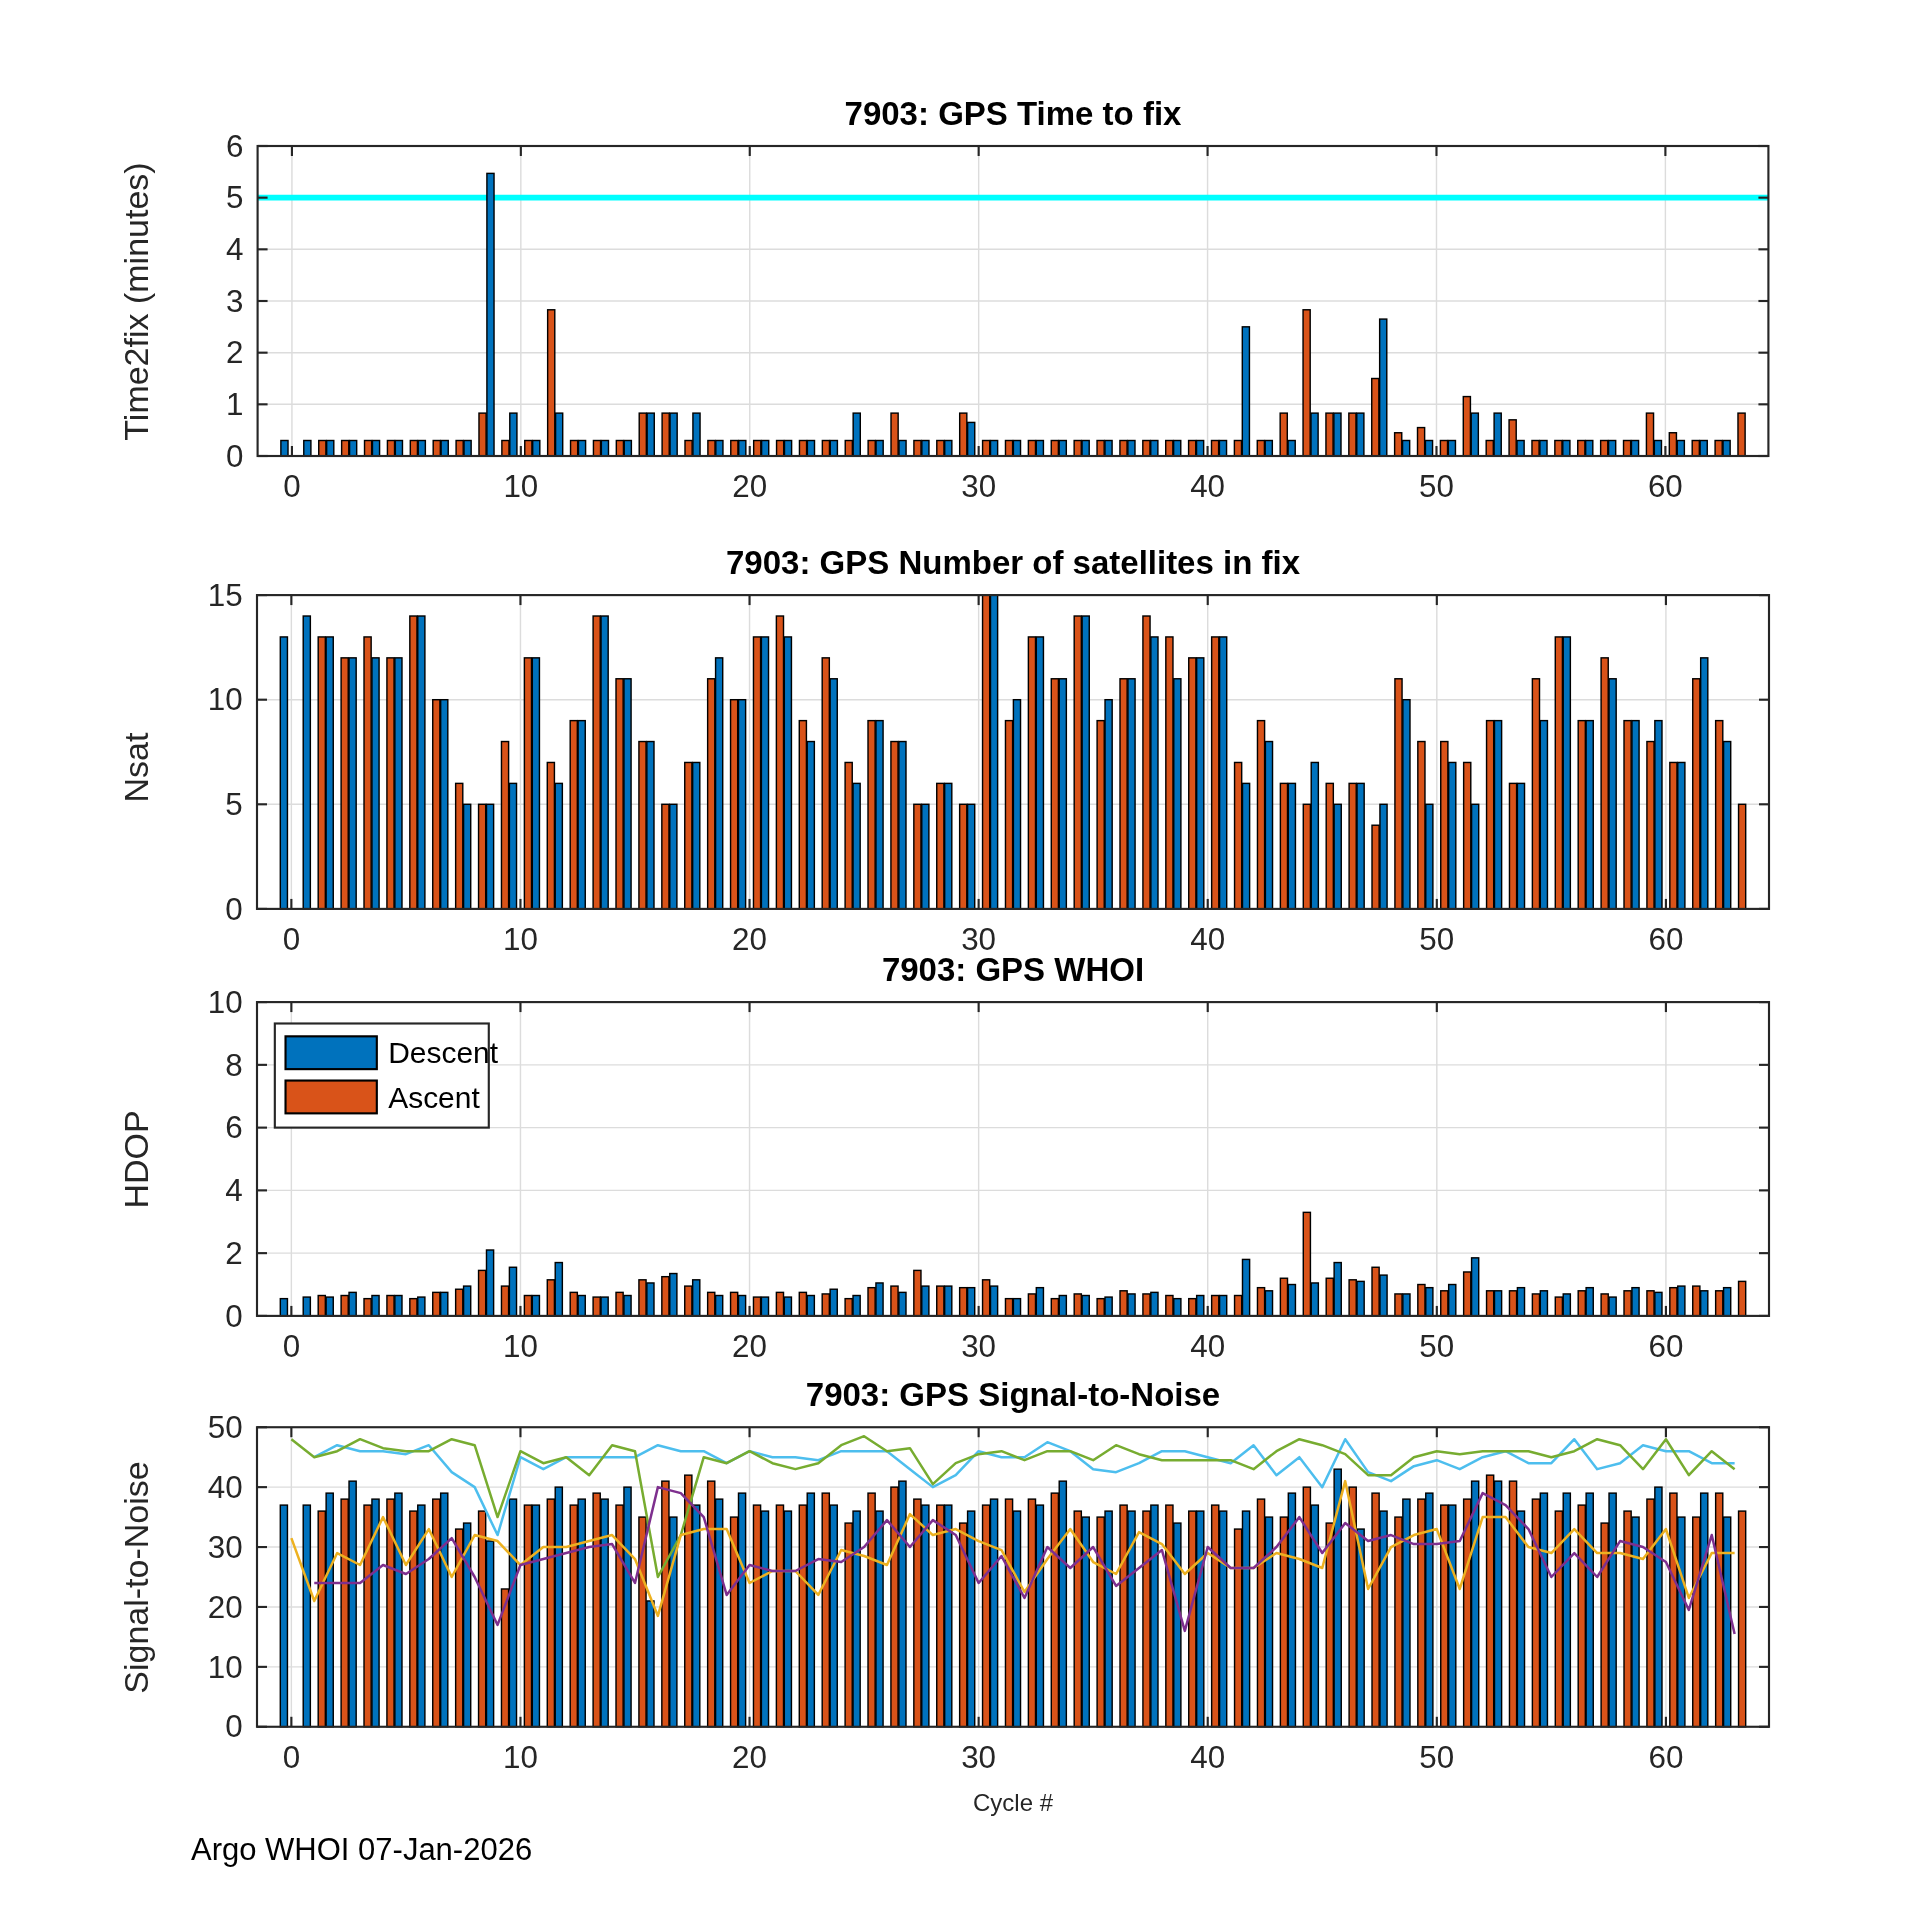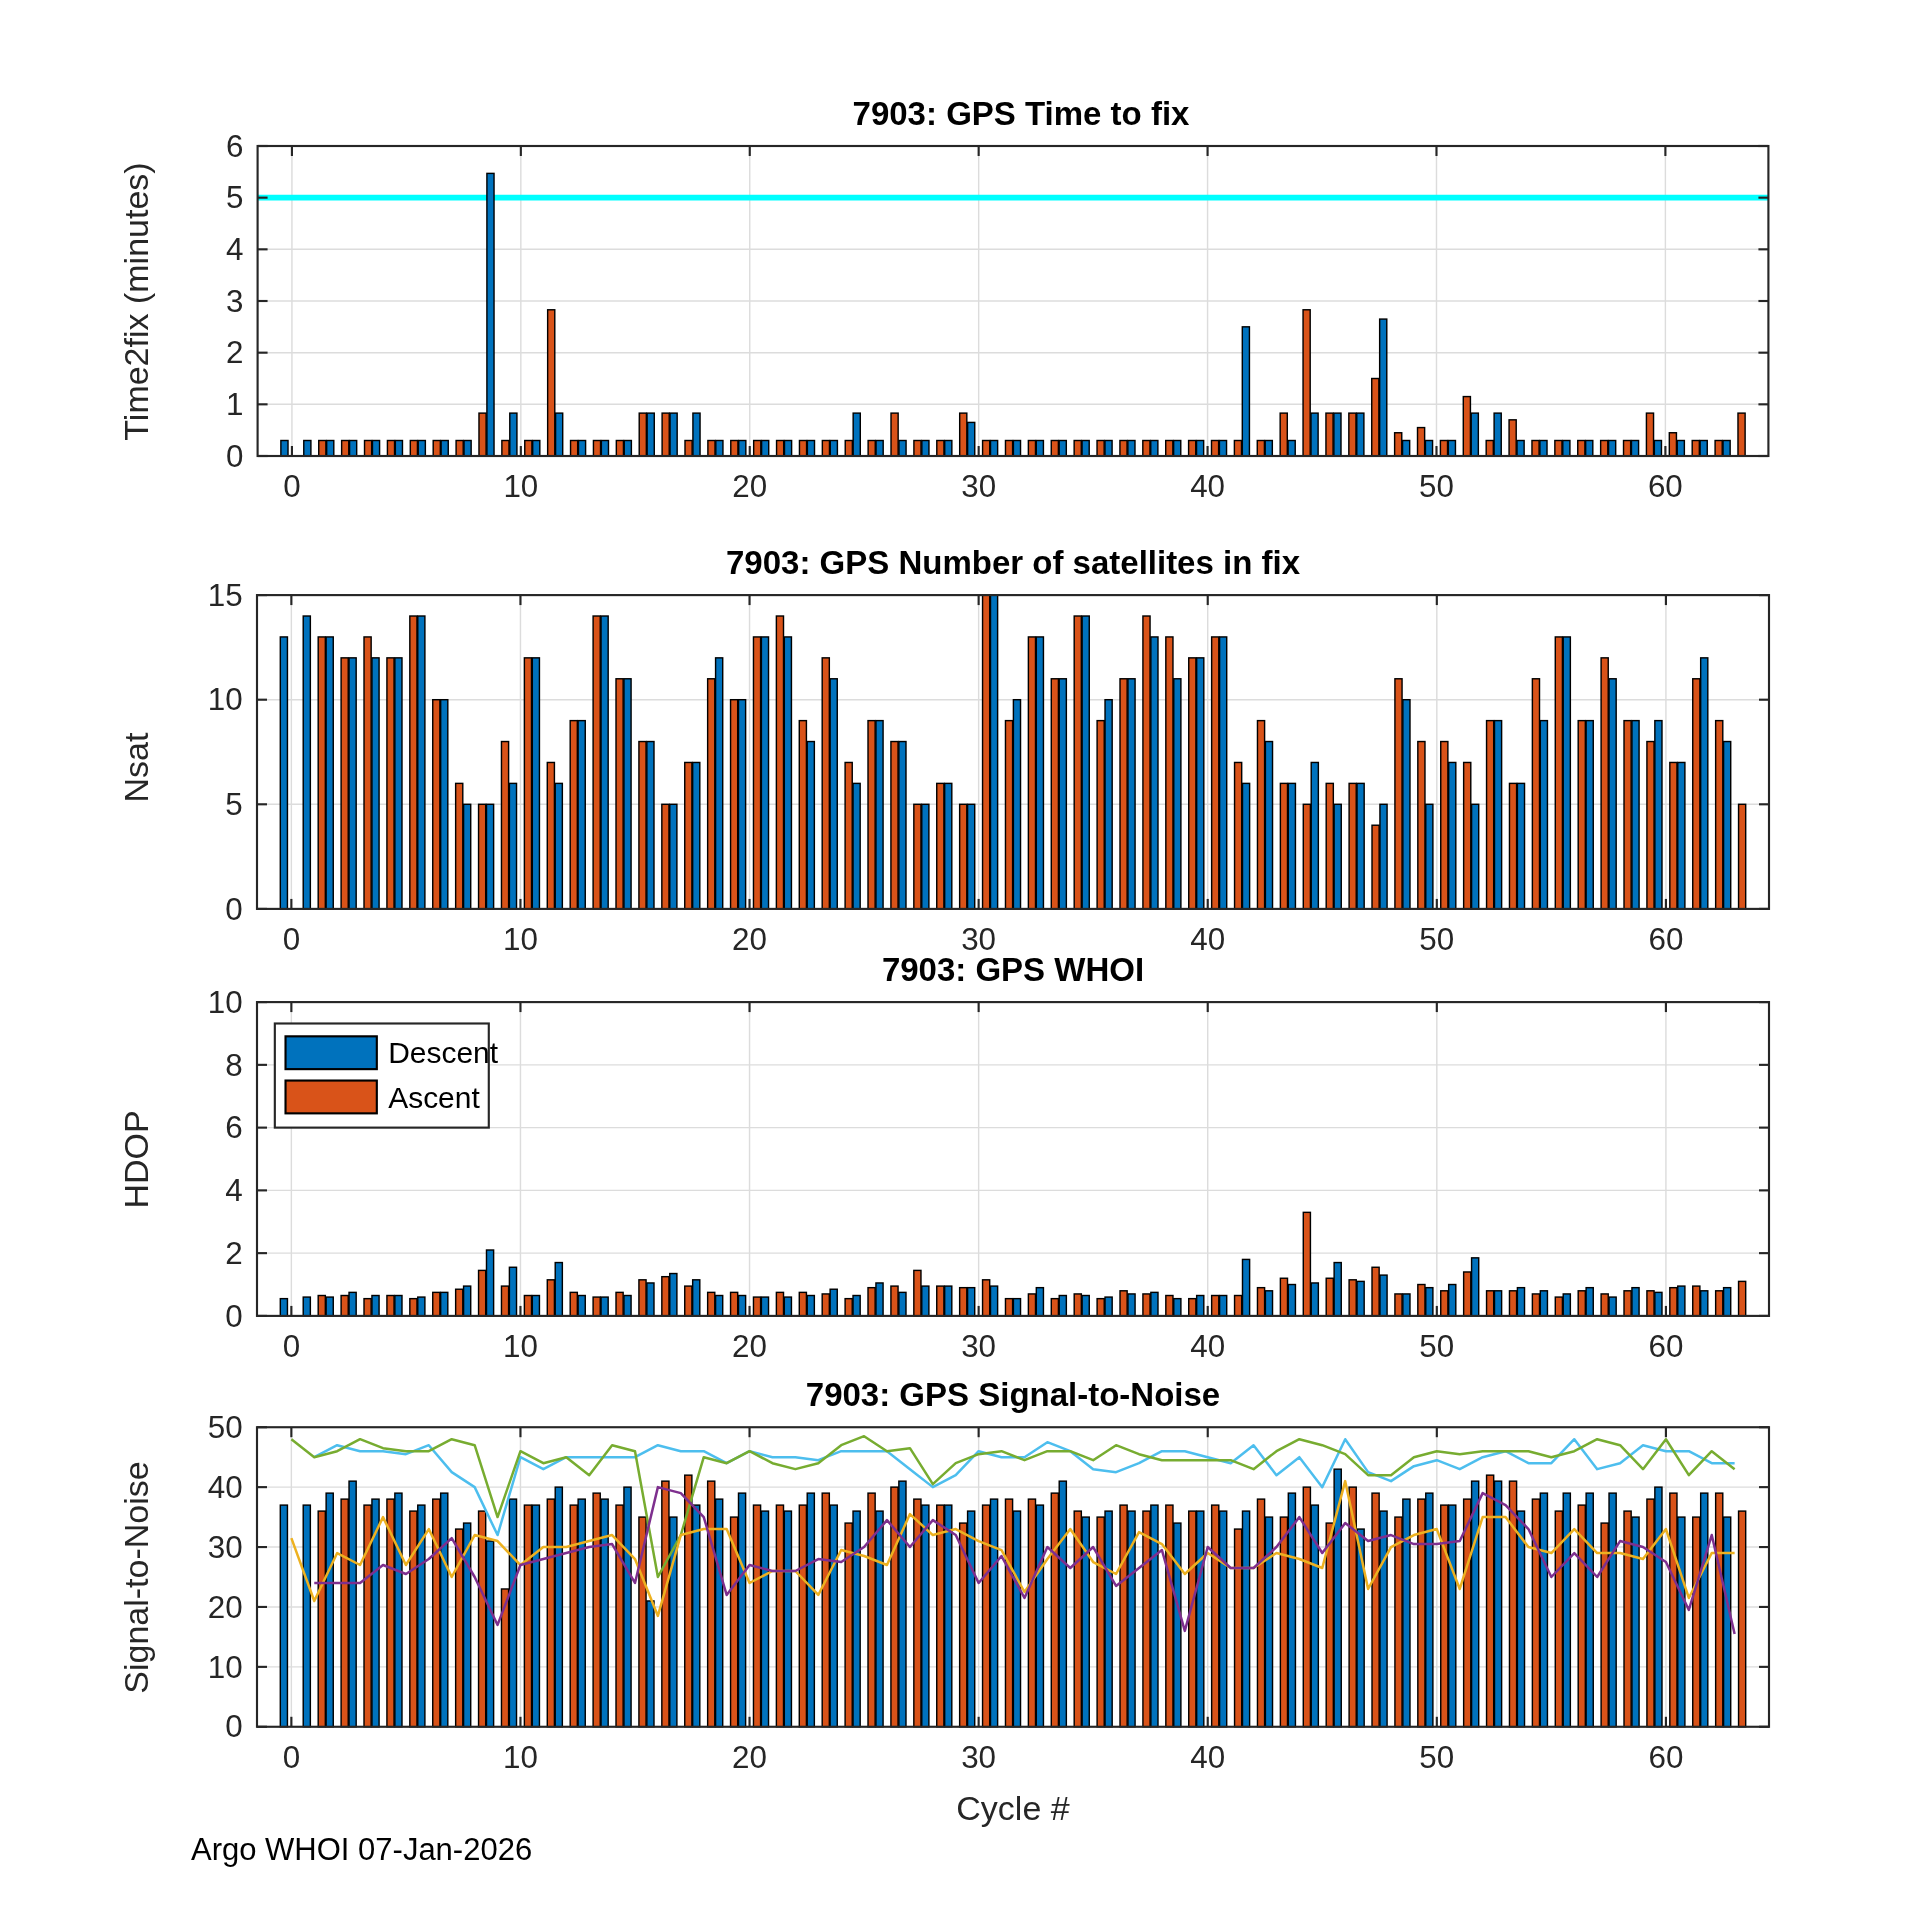--- a/index.html
+++ b/index.html
@@ -1,39 +1,39 @@
 <!DOCTYPE html>
 <html style="font-size:11.4px"><head>
 <meta charset="utf-8">
 <style>
   html,body{margin:0;padding:0;background:#fff;}
   #figure{
     position:relative;width:1926px;height:1926px;background:#ffffff;
     font-family:"Liberation Sans","DejaVu Sans",sans-serif;color:#262626;overflow:hidden;
   }
   .chart{position:absolute;left:257px;width:1512px;}
-  .chart.c0{top:146px;height:310px;padding-left:16px;}
+  .chart.c0{top:146px;height:310px;}
   .chart.c1{top:571px;height:344px;margin-top:24px;}
   .chart.c2{top:1002px;height:314px;}
   .chart.c3{top:1427px;height:300px;border-radius:19px;}
   .chart .title{
     position:absolute;left:0;width:100%;top:-51px;margin:0;
     text-align:center;font-size:33px;font-weight:bold;color:#000;
   }
   .chart .ylabel{
     position:absolute;left:-156px;top:0;height:100%;width:71px;
     display:flex;align-items:center;justify-content:center;
   }
   .chart .ylabel span{
     transform:rotate(-90deg);white-space:nowrap;font-size:34px;color:#262626;
   }
   .chart svg.plot{position:absolute;left:0;top:0;overflow:visible;}
   #xlabel{
     position:absolute;left:257px;width:1512px;top:1789px;text-align:center;
-    font-size:34px;color:#262626;
+    font-size:24px;color:#262626;
   }
   #footer{
     position:absolute;left:191px;top:1832px;font-size:31px;color:#000;
   }
 </style>
 </head>
 <body>
 
 <div id="figure">
 

